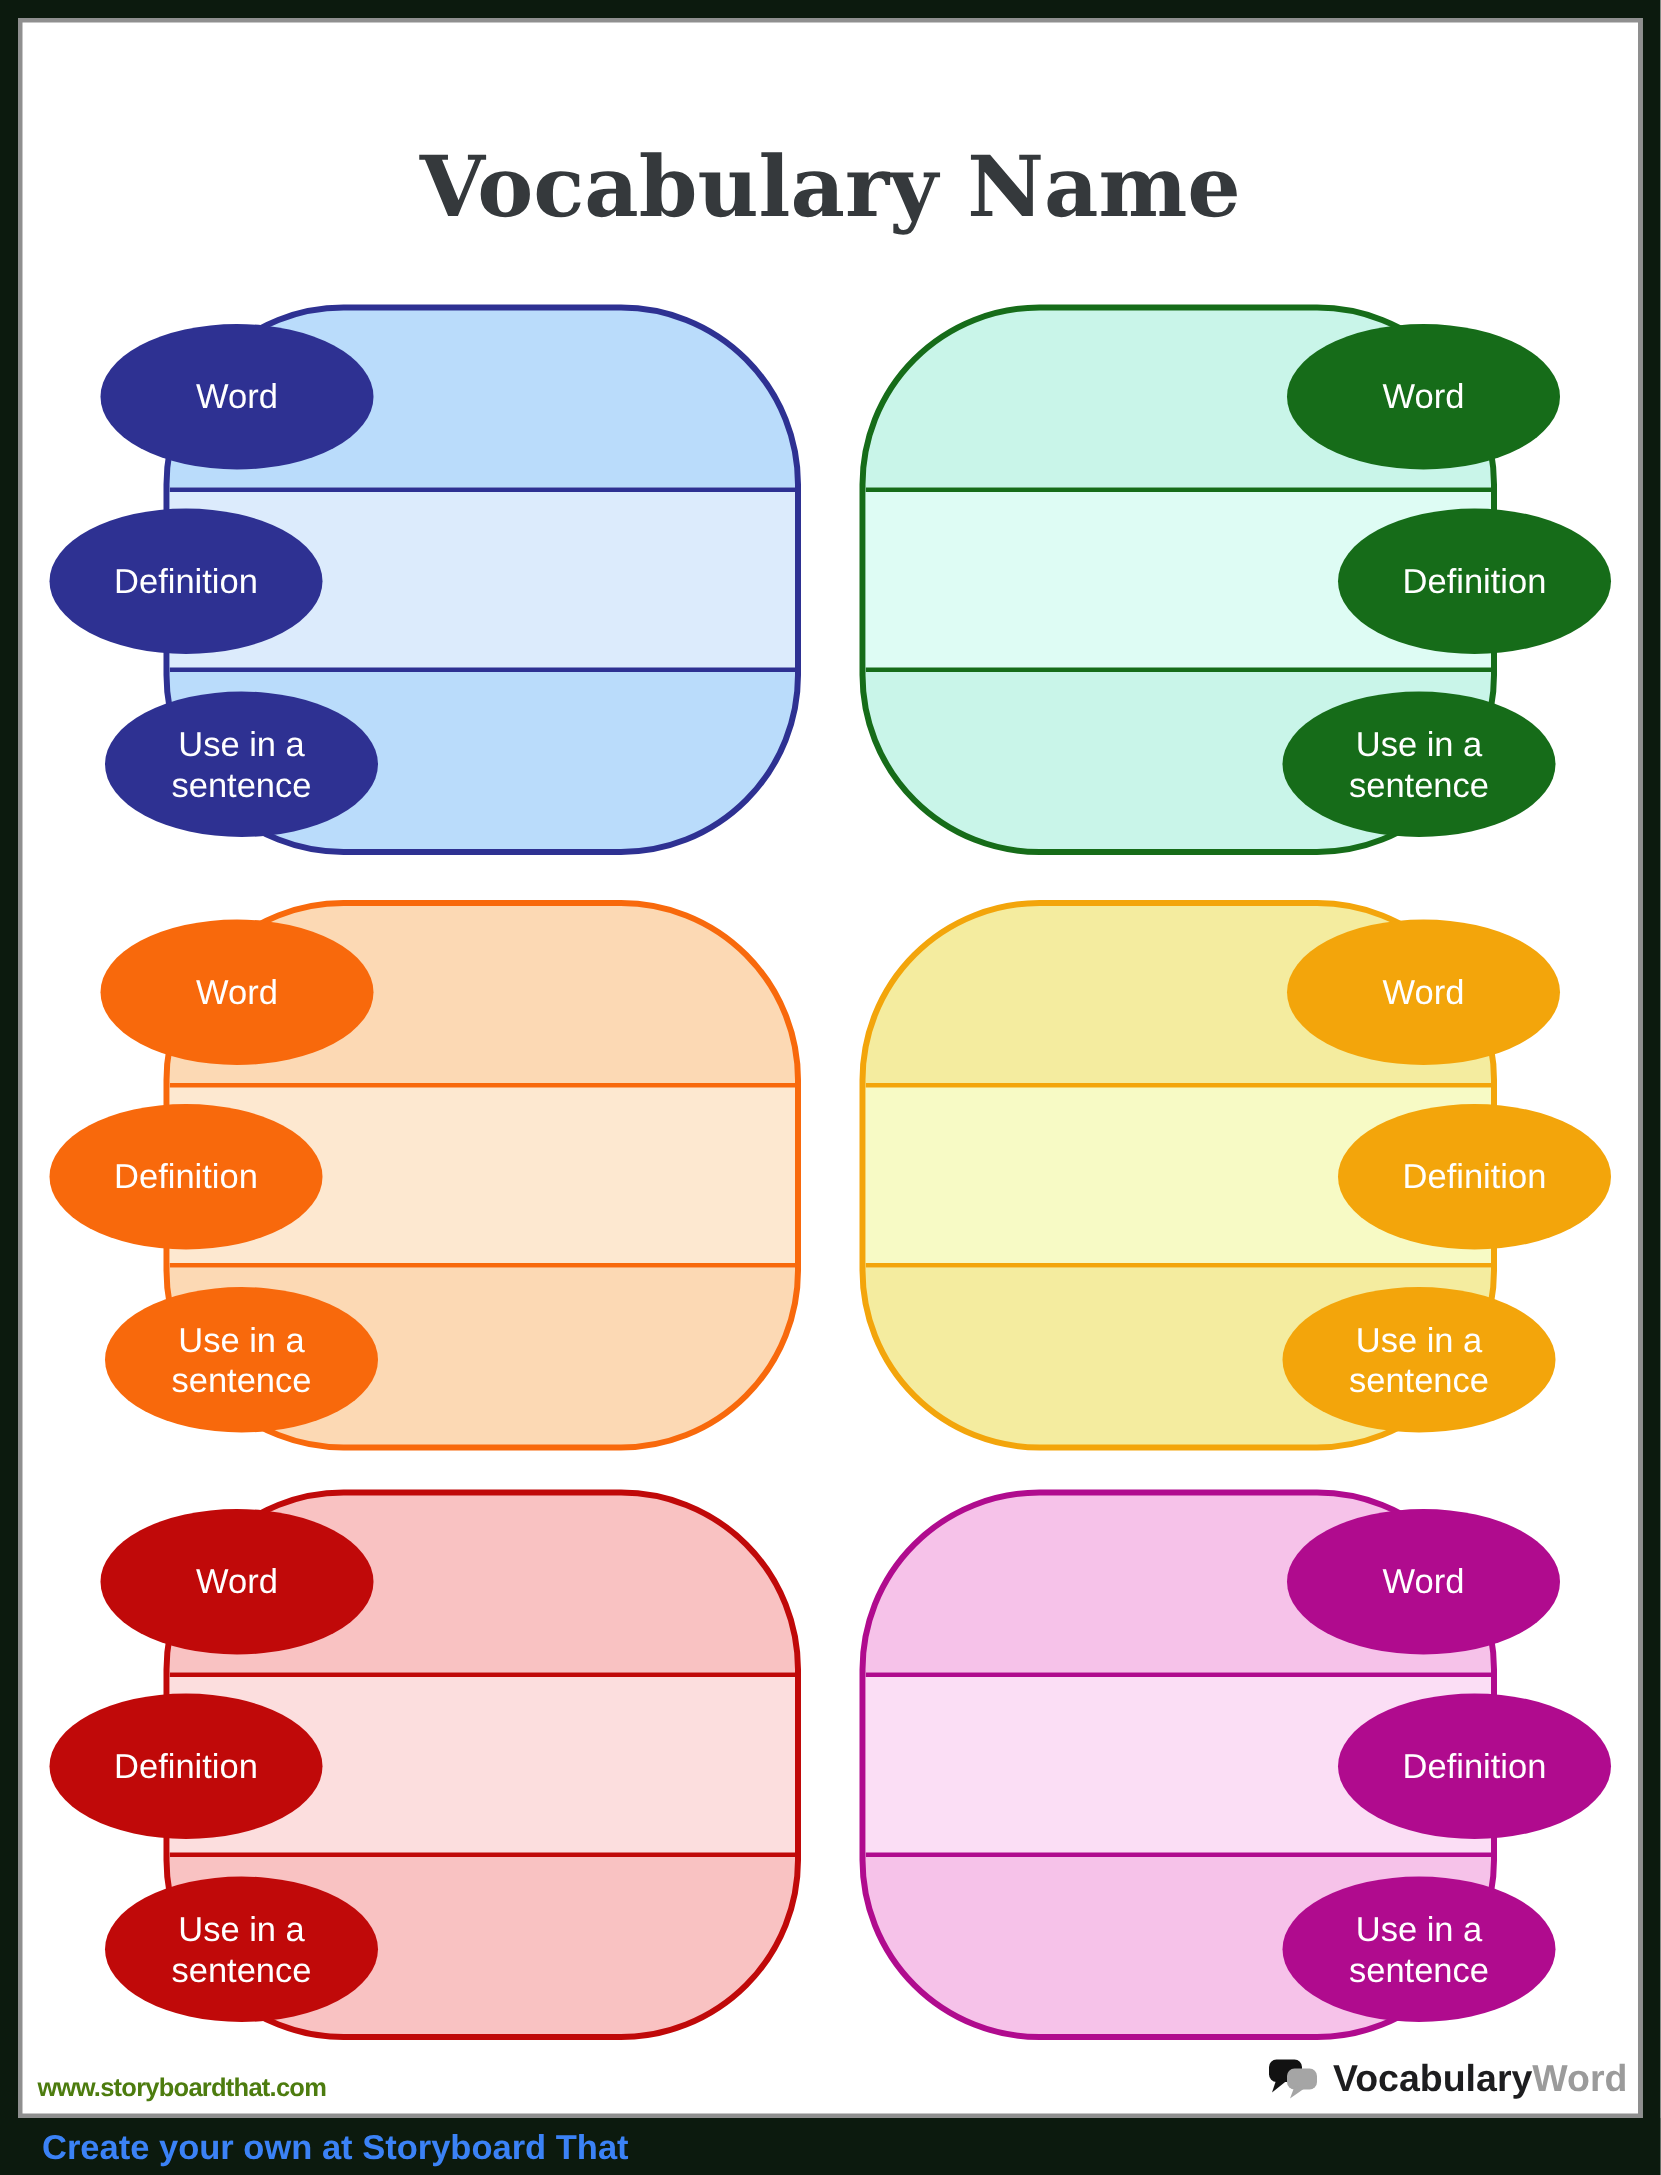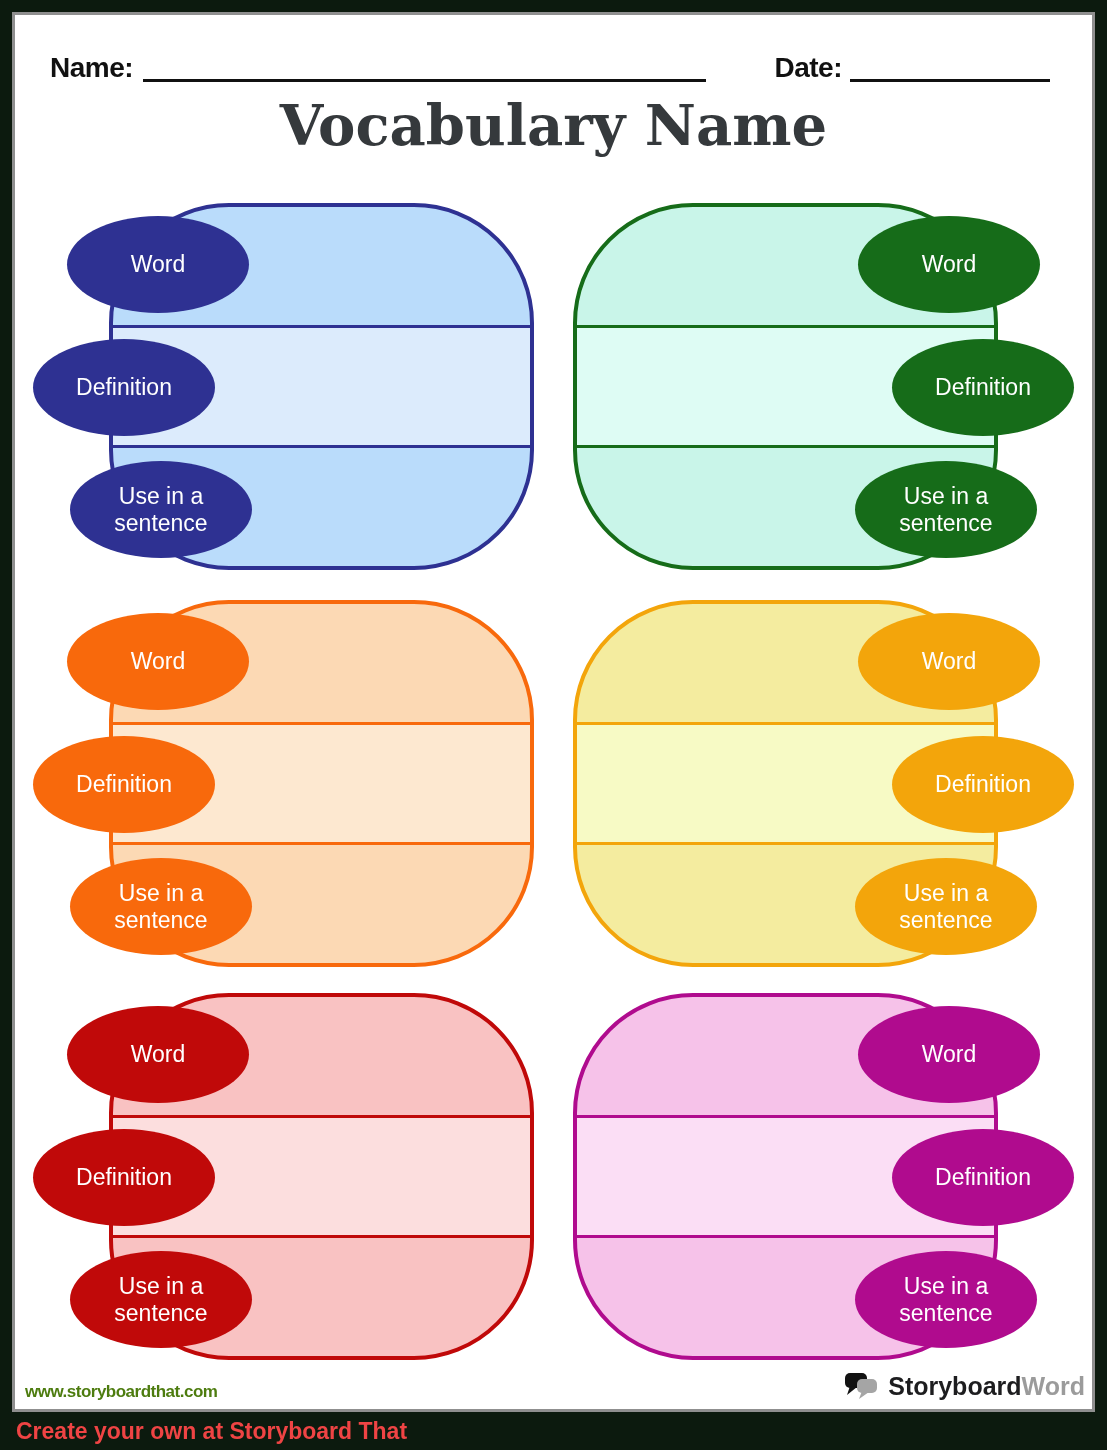--- a/index.html
+++ b/index.html
@@ -67,35 +67,29 @@
     display:flex;align-items:center;gap:6px;
   }
   .logo-text{font-size:25px;letter-spacing:0;}
   .logo-text .primary{color:#1d1d1f;font-weight:bold;}
   .logo-text .secondary{color:#9b9b9b;font-weight:bold;}
   .banner{
     position:absolute;left:0;right:0;bottom:0;height:38px;
     background:#0c1a0e;display:flex;align-items:center;
   }
   .banner-text{
-    margin-left:16px;color:#ef4444;font-weight:bold;font-size:23px;letter-spacing:0;
+    margin-left:28px;color:#3b82f6;font-weight:bold;font-size:23px;letter-spacing:0;
   }
 </style>
 </head>
 <body>
 
 <div class="page">
   <div class="sheet"></div>
 
-  <div class="header-row">
-    <span class="hdr-label">Name:</span>
-    <span class="fill-line name-line"></span>
-    <span class="hdr-label">Date:</span>
-    <span class="fill-line date-line"></span>
-  </div>
 
   <div class="title">Vocabulary Name</div>
 
   <div class="card side-left" style="left: 109px; top: 203px; --accent: #2e3192; --outer: #badcfb; --mid: #dcebfc;">
     <div class="card-body">
       <div class="band outer"></div>
       <div class="band mid"></div>
       <div class="band outer"></div>
     </div>
     <div class="oval oval-word">
@@ -199,20 +193,20 @@
   <div class="logo">
     <span style="display:inline-block;line-height:0;">
       <svg width="40" height="32" viewBox="0 0 40 32">
         <rect x="3" y="3" width="22" height="15" rx="5" fill="#121212"></rect>
         <path d="M8 16 L5 25 L15 17 Z" fill="#121212"></path>
         <rect x="15" y="9" width="20" height="14" rx="5" fill="#a5a5a5"></rect>
         <path d="M20 21 L17 29 L27 22 Z" fill="#a5a5a5"></path>
       </svg>
     </span>
     <span class="logo-text">
-      <span class="primary">Storyboard</span><span class="secondary">Word</span>
+      <span class="primary">Vocabulary</span><span class="secondary">Word</span>
     </span>
   </div>
 
   <div class="banner">
     <span class="banner-text">Create your own at Storyboard That</span>
   </div>
 </div>
 
 </body></html>

